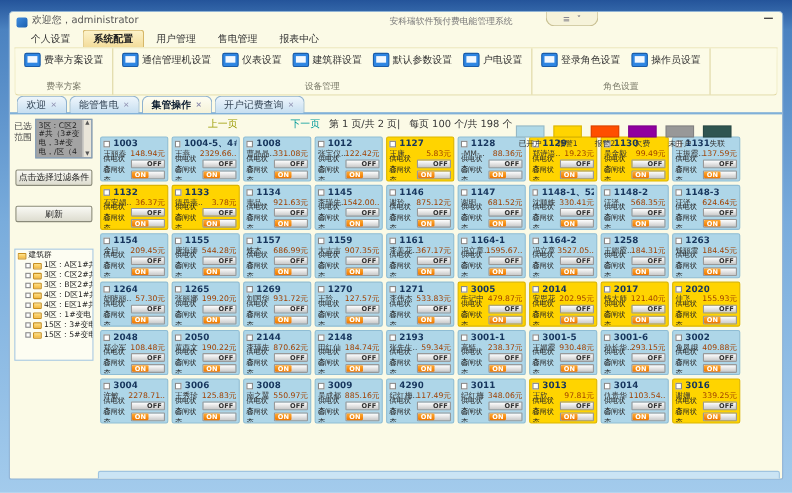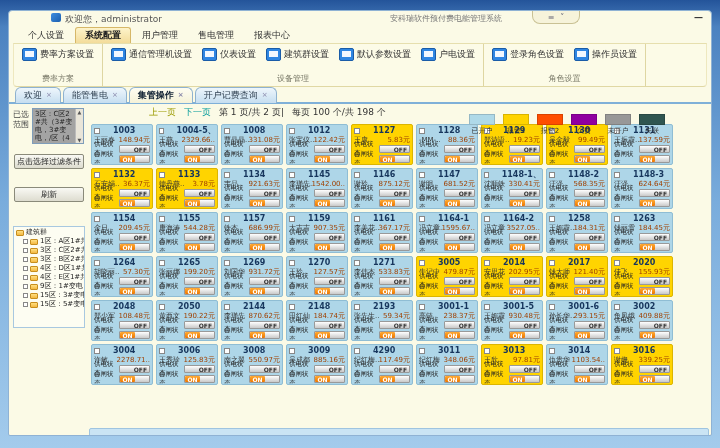--- a/index.html
+++ b/index.html
@@ -4,21 +4,21 @@
 <style>
   * { margin:0; padding:0; box-sizing:border-box; }
   html,body { width:720px; height:448px; overflow:hidden;
     font-family:"DejaVu Sans", sans-serif; }
   body { background:linear-gradient(180deg,#24549a 0%,#4b82c0 6%,#79acdc 45%,#a3cbec 100%); position:relative; }
 
   .window { position:absolute; left:8px; top:10px; width:704px; height:426px;
     background:#fbfae6; border:1px solid #8fb2d4; border-radius:4px 4px 2px 2px; overflow:hidden; }
 
   
-  .titlebar { height:16px; display:flex; align-items:flex-start; padding:2px 6px; font-size:9px; color:#444; position:relative;margin-left:36px; }
+  .titlebar { height:16px; display:flex; align-items:flex-end; padding:2px 6px; font-size:9px; color:#444; position:relative; }
   .appicon { width:10px; height:9px; background:linear-gradient(135deg,#3f8de0,#1c5fae); border-radius:2px; margin-right:4px; }
   .welcome { color:#555; }
   .wintitle { position:absolute; left:345px; font-size:8px; color:#777; }
   .ctrlpill { position:absolute; left:487px; top:0; width:48px; height:13px; background:#f6f3da; border:1px solid #c9c194; border-top:none; border-radius:0 0 8px 8px; display:flex; align-items:center; justify-content:center; gap:6px; font-size:8px; color:#667; }
   .minbtn { position:absolute; right:8px; top:1px; font-size:9px; color:#333; font-weight:bold; cursor:default; }
 
   
   .ribbontabs { height:16px; display:flex; gap:2px; padding-left:10px; align-items:flex-end; }
   .rtab { font-size:9px; color:#333; padding:1px 9px; border-radius:3px 3px 0 0; cursor:default; }
   .rtab.active { background:linear-gradient(#fdf3ca,#f3dc9a); border:1px solid #d6b768; border-bottom:none; font-weight:bold; color:#222; }
@@ -51,39 +51,39 @@
   .lbtn { display:block; width:70px; height:15px; margin:10px auto 0 auto; background:linear-gradient(#f9f9f4,#dddccf); border:1px solid #8a8a7a; border-radius:2px; font-size:8px; color:#222; font-family:inherit; }
   .lbtn.small { margin-top:18px; }
   .treebox { margin-top:24px; height:102px; background:#fdfdf2; border:1px solid #a8c8e0; padding:1px 0 0 2px; overflow:hidden; }
   .troot,.titem { display:flex; align-items:center; gap:2px; line-height:9px; white-space:nowrap; overflow:hidden; font-size:7px; color:#222; }
   .titem { padding-left:7px; }
   .ticon { width:8px; height:6px; background:linear-gradient(#ffe082,#f4b942); border:1px solid #c78f1e; border-radius:1px; flex:0 0 auto; }
   .tcheck { width:5px; height:5px; background:#fff; border:1px solid #888; flex:0 0 auto; }
 
   .content { flex:1; position:relative; padding:2px 0 0 4px; }
   .pagerow { display:flex; gap:8px; font-size:9px; color:#333; margin-left:58px; height:13px; align-items:center; }
-  .plink { cursor:default; }
+  .plink { cursor:default;margin-left:40px; }
   .plink.prev { color:#9a9a00; }
   .plink.next { color:#009a9a; }
 
   .ctrlrow { display:flex; align-items:center; height:22px; }
   .selall { display:flex; align-items:center; gap:3px; font-size:9px; color:#333; }
   .cb { width:8px; height:8px; background:#fff; border:1px solid #888; display:inline-block; }
   .cb.s { width:6px; height:6px; }
   .tbtn { width:54px; height:15px; margin-left:7px; background:linear-gradient(#f6f6f0,#d7d7cb); border:1px solid #979787; border-radius:2px; font-size:8px; color:#222; font-family:inherit; }
 
   .legend { position:absolute; right:42px; top:10px; display:flex; }
   .litem { width:34px; display:flex; flex-direction:column; align-items:center; gap:1px; }
   .swatch { width:26px; height:11px; border:1px solid rgba(0,0,0,.15); }
   .llabel { font-size:7px; color:#333; white-space:nowrap; }
 
   .grid { margin-top:5px; display:grid; grid-template-columns:repeat(9,62px); gap:3px; }
   .card { height:41px; background:#aed6e8; border:1px solid #8fbdd4; border-radius:2px; padding:1px 2px; overflow:hidden; }
   .card.warn { background:#ffd400; border-color:#dcb500; }
-  .chead { display:flex; align-items:center; gap:13px; height:9px; }
+  .chead { display:flex; align-items:center; gap:3px; height:9px; }
   .cid { font-size:8px; font-weight:bold; color:#17365d; white-space:nowrap; overflow:hidden; }
   .cname { display:flex; justify-content:space-between; align-items:center; font-size:7px; height:9px; }
   .nm { color:#333; max-width:28px; overflow:hidden; white-space:nowrap; }
   .bal { color:#a04000; white-space:nowrap; }
   .crow { display:flex; justify-content:space-between; align-items:center; font-size:6.5px; color:#222; height:10px; }
   .toggle { width:32px; height:8px; background:linear-gradient(#ffffff,#c9c9c9); border:1px solid #999; display:flex; align-items:center; border-radius:1px; }
   .offtxt { margin-left:auto; padding-right:2px; font-size:6px; font-weight:bold; color:#333; }
   .onbadge { width:15px; height:100%; background:linear-gradient(#ffaa33,#ee7700); color:#fff; font-size:6px; font-weight:bold; text-align:center; line-height:7px; border-radius:1px; }
 
   .bottomstrip { position:absolute; left:2px; right:2px; bottom:1px; height:10px; background:#cae4f4; border:1px solid #9fc4e0; border-radius:2px; }

